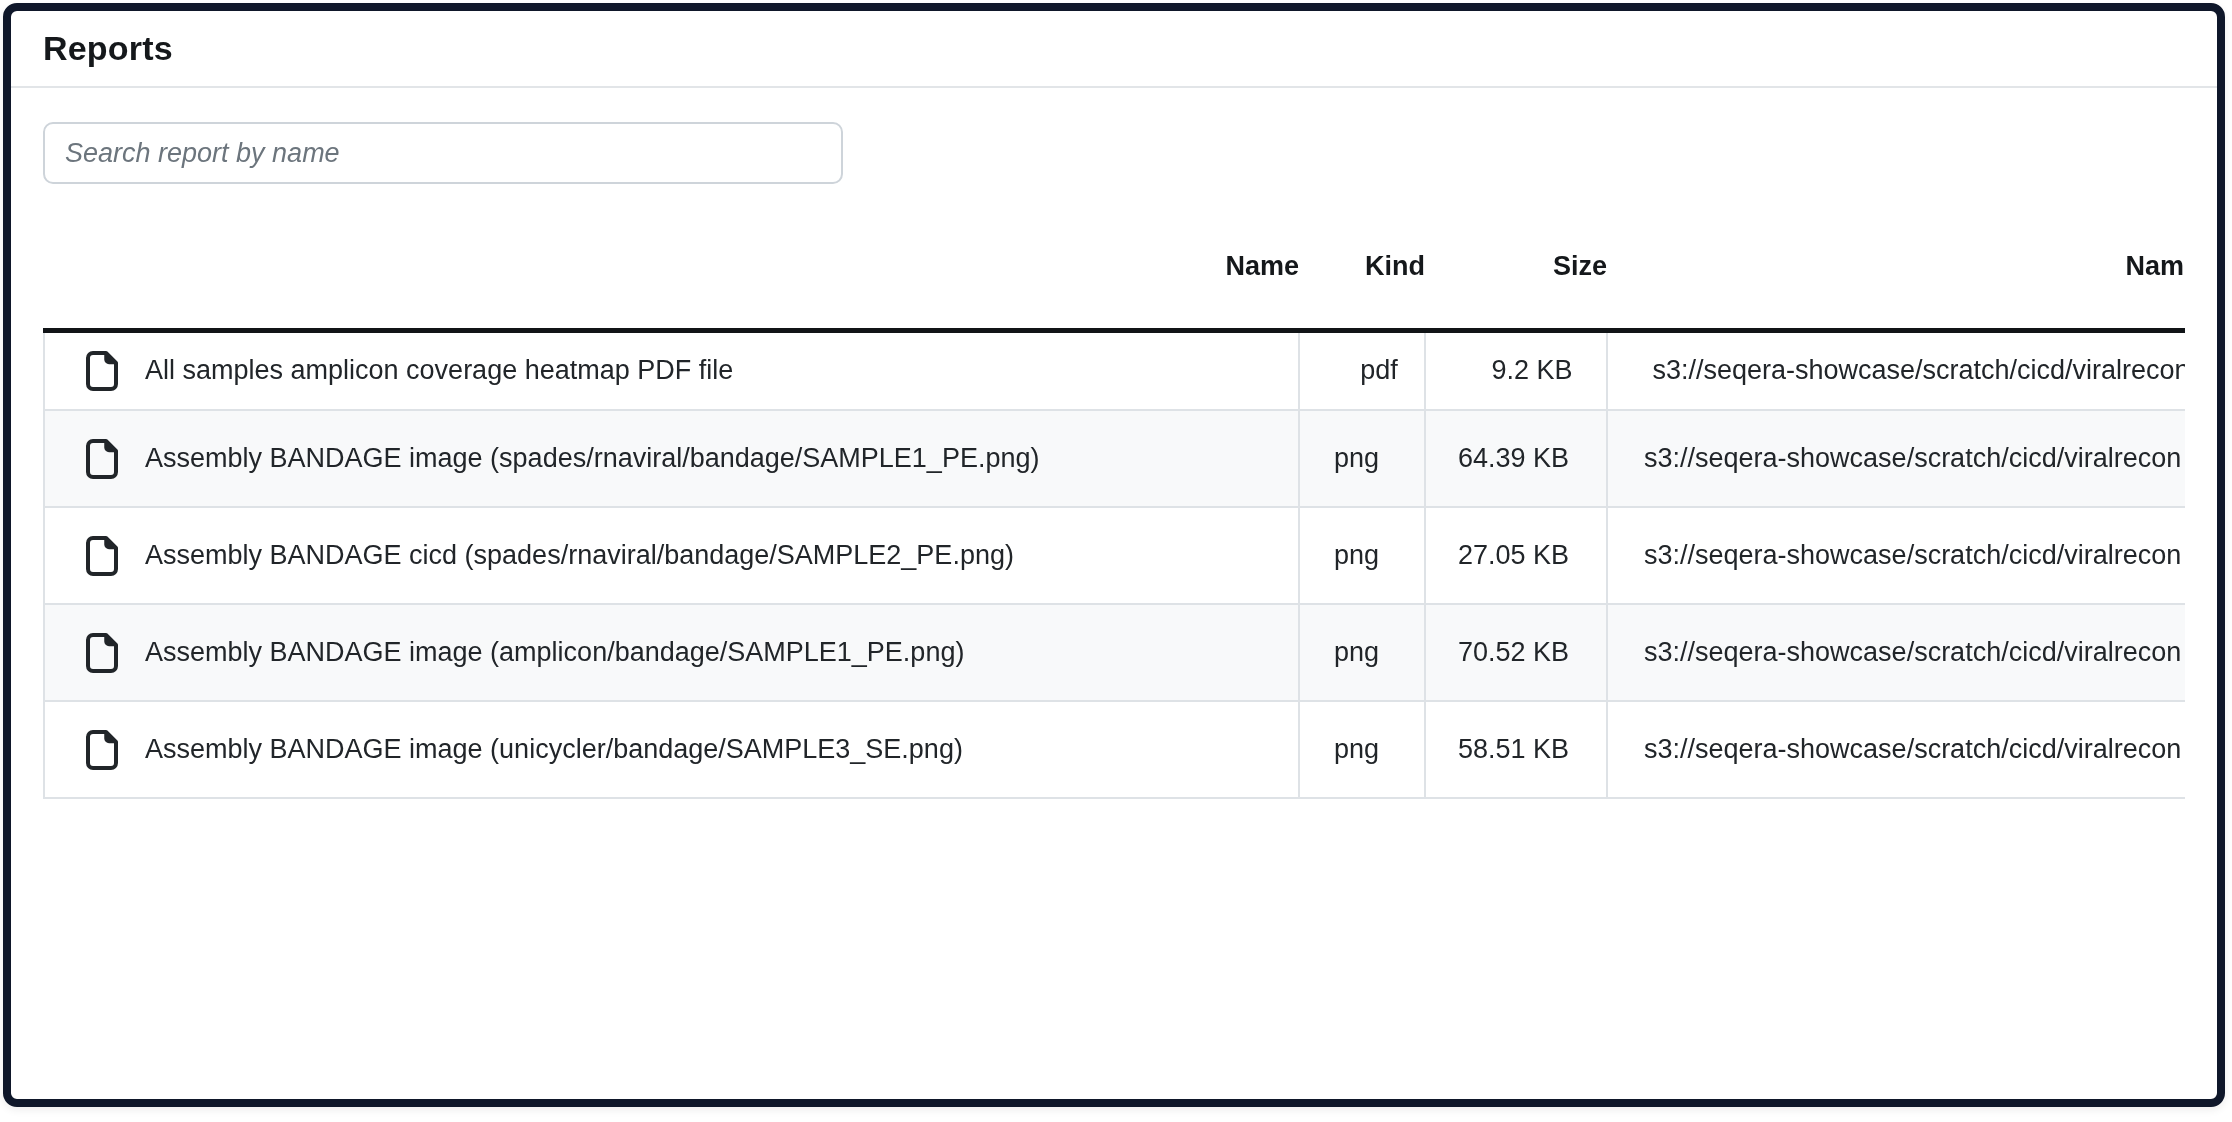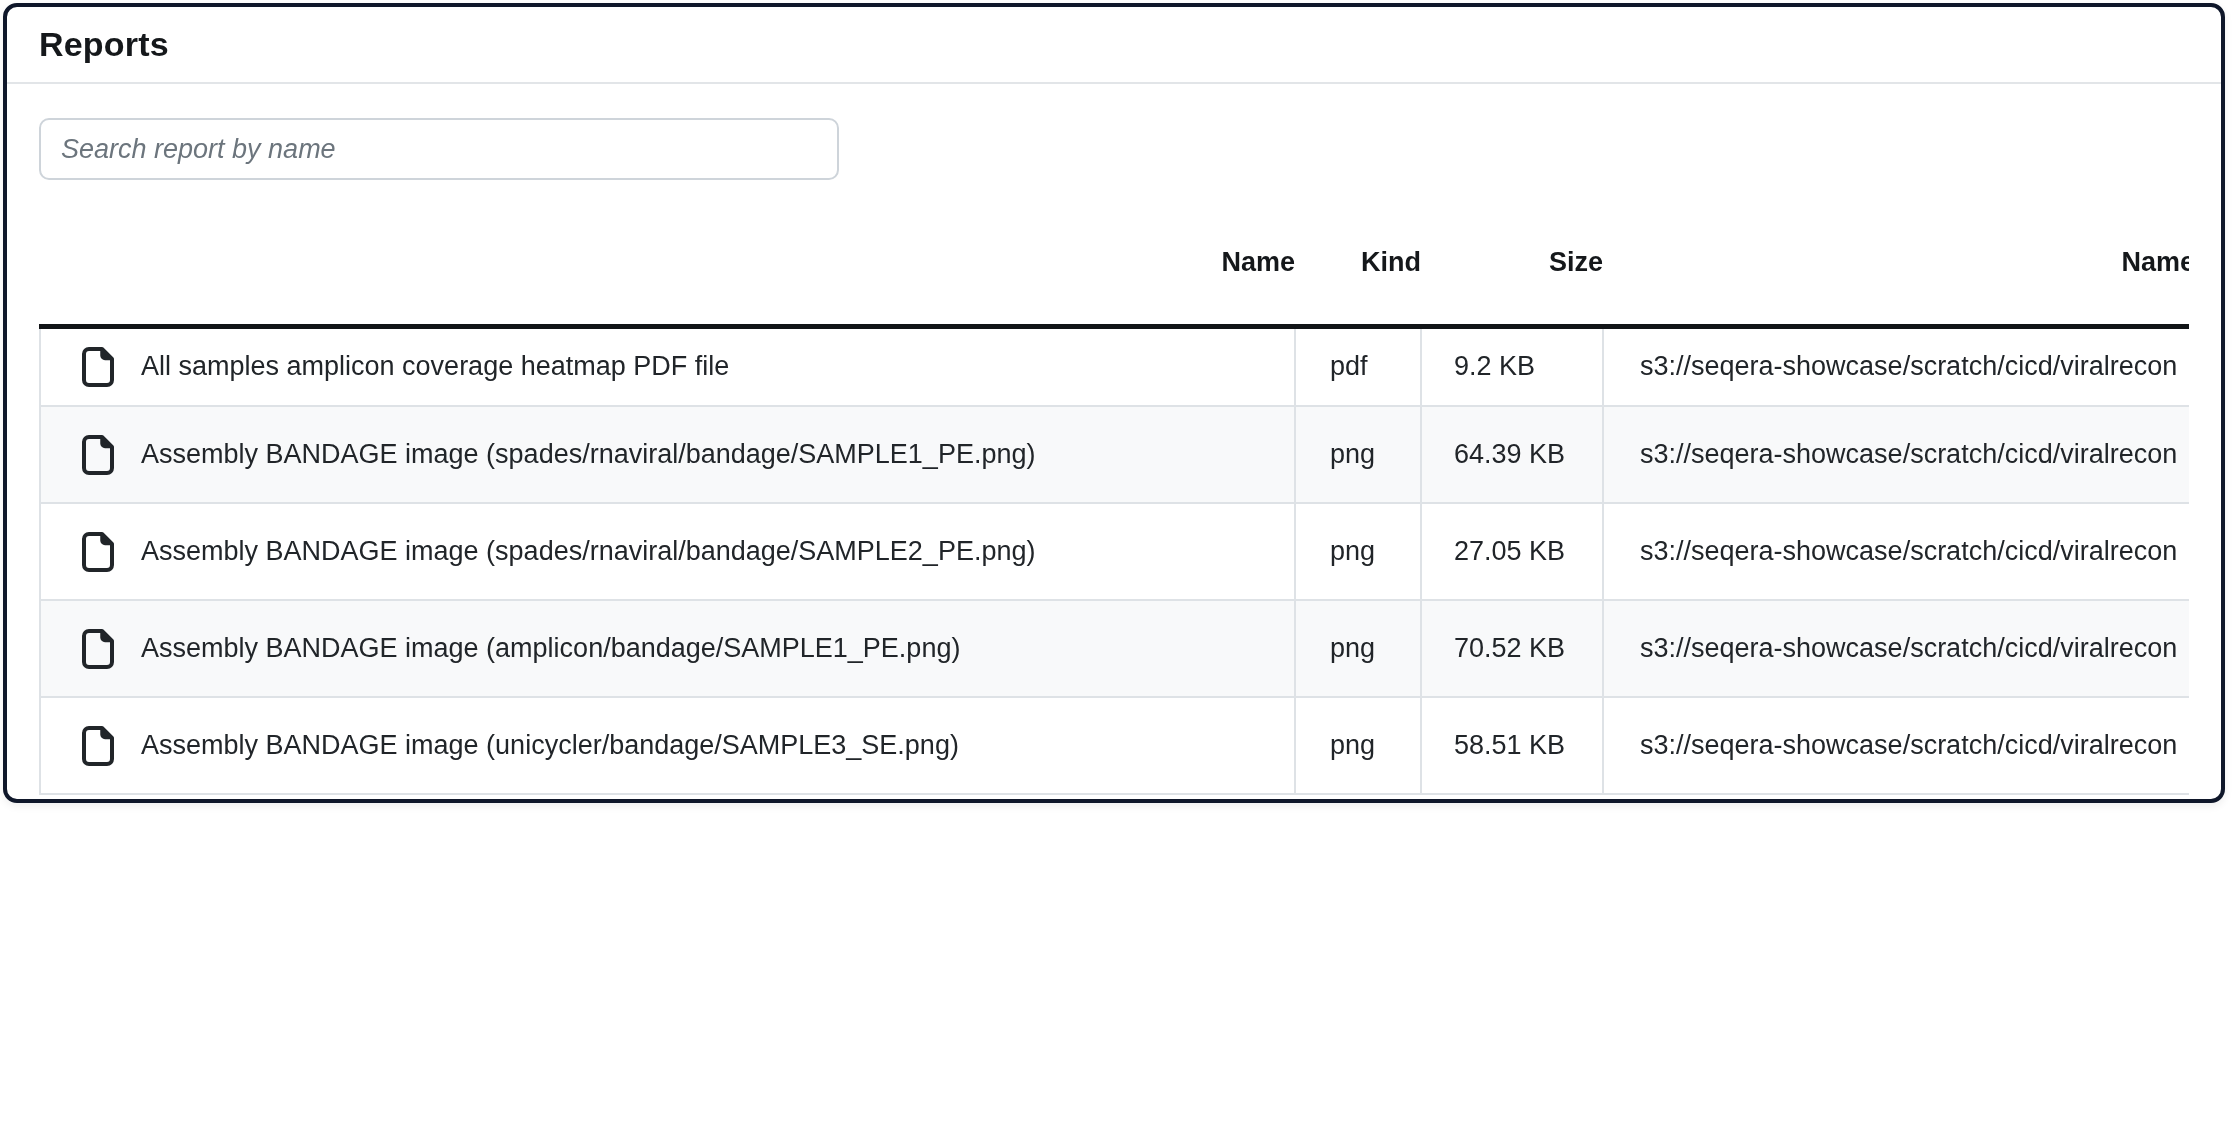--- a/index.html
+++ b/index.html
@@ -7,23 +7,23 @@
     padding: 0;
     width: 2232px;
     height: 1122px;
     background: #ffffff;
     font-family: "Liberation Sans", sans-serif;
     color: #212529;
   }
   .card {
     position: absolute;
     left: 3px; top: 3px;
-    width: 2222px; height: 800px;
-    background: #ffffff;
-    border: 4px solid #0f172a;
+    width: 2222px; height: 1104px;
+    background: #ffffff;
+    border: 8px solid #0f172a;
     border-radius: 14px;
     box-shadow: 0 3px 8px rgba(0,0,0,0.07);
     overflow: hidden;
     box-sizing: border-box;
   }
   .card-header {
     height: 75px;
     border-bottom: 2px solid #e2e5e8;
     display: flex;
     align-items: center;
@@ -87,21 +87,21 @@
   tbody td {
     height: 97px;
     box-sizing: border-box;
     vertical-align: middle;
     border: 2px solid #dee2e6;
     font-size: 27px;
     color: #212529;
     background: #ffffff;
     padding: 0;
   }
-  tbody tr:first-child td { height: 80px; }
+  tbody tr:first-child td { height: 80px; text-align: center; }
   tbody tr:nth-child(even) td { background: #f8f9fa; }
   .name-wrap {
     display: flex;
     align-items: center;
     gap: 26px;
     padding-left: 40px;
   }
   .file-icon {
     flex: 0 0 auto;
     width: 34px;
@@ -171,21 +171,21 @@
     <td class="cell-size">64.39 KB</td>
     <td class="cell-path">s3://seqera-showcase/scratch/cicd/viralrecon</td>
   </tr>
             <tr class="report-row">
     <td class="cell-name">
       <span class="name-wrap">
         <svg class="file-icon" viewBox="0 0 34 42" aria-hidden="true">
           <path d="M21 3 H8 C5.2 3 3 5.2 3 8 V34 C3 36.8 5.2 39 8 39 H26 C28.8 39 31 36.8 31 34 V13 L21 3 Z" fill="none" stroke="#212529" stroke-width="4" stroke-linejoin="round"></path>
           <path d="M20.5 3 V9.5 C20.5 11.4 22.1 13 24 13 H31 L20.5 3 Z" fill="#212529" stroke="#212529" stroke-width="2.5" stroke-linejoin="round"></path>
         </svg>
-        <span class="name-text">Assembly BANDAGE image (spades/rnaviral/bandage/SAMPLE2_PE.png)</span>
+        <span class="name-text">Assembly BANDAGE cicd (spades/rnaviral/bandage/SAMPLE2_PE.png)</span>
       </span>
     </td>
     <td class="cell-kind">png</td>
     <td class="cell-size">27.05 KB</td>
     <td class="cell-path">s3://seqera-showcase/scratch/cicd/viralrecon</td>
   </tr>
             <tr class="report-row">
     <td class="cell-name">
       <span class="name-wrap">
         <svg class="file-icon" viewBox="0 0 34 42" aria-hidden="true">

